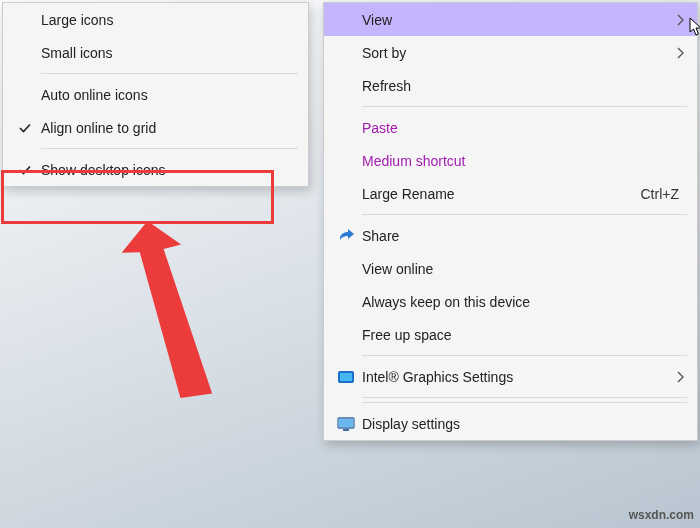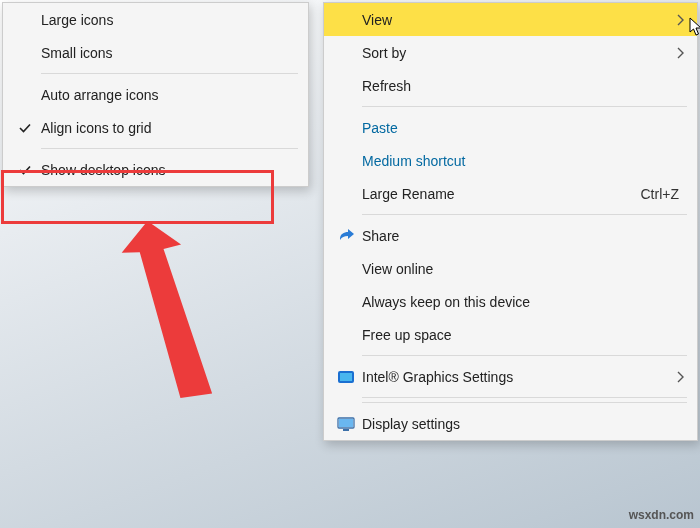--- a/index.html
+++ b/index.html
@@ -29,22 +29,22 @@
       width: 375px;
     }
     .item {
       display: flex;
       align-items: center;
       height: 33px;
       padding: 0 8px 0 6px;
       position: relative;
       color: #222;
     }
-    .item.highlight { background: #fde047; }
-    .item.disabled { color: #0369a1; }
+    .item.highlight { background: #c4b5fd; }
+    .item.disabled { color: #a21caf; }
     .check-col {
       width: 32px;
       display: flex;
       justify-content: center;
       align-items: center;
       font-size: 13px;
     }
     .label { flex: 1; }
     .shortcut { color: #333; padding-right: 10px; }
     .chev {
@@ -88,29 +88,29 @@
     <span class="check-col"></span>
     <span class="label">Large icons</span>
   </div>
   <div class="item">
     <span class="check-col"></span>
     <span class="label">Small icons</span>
   </div>
   <div class="divider"></div>
   <div class="item">
     <span class="check-col"></span>
-    <span class="label">Auto arrange icons</span>
+    <span class="label">Auto online icons</span>
   </div>
   <div class="item">
     <span class="check-col">
       <svg width="14" height="14" viewBox="0 0 14 14">
           <path d="M2 7 L5.5 10.5 L12 3.5" stroke="#222" stroke-width="1.6" fill="none"></path>
         </svg>
     </span>
-    <span class="label">Align icons to grid</span>
+    <span class="label">Align online to grid</span>
   </div>
   <div class="divider"></div>
   <div class="item">
     <span class="check-col">
       <svg width="14" height="14" viewBox="0 0 14 14">
           <path d="M2 7 L5.5 10.5 L12 3.5" stroke="#222" stroke-width="1.6" fill="none"></path>
         </svg>
     </span>
     <span class="label">Show desktop icons</span>
   </div>

